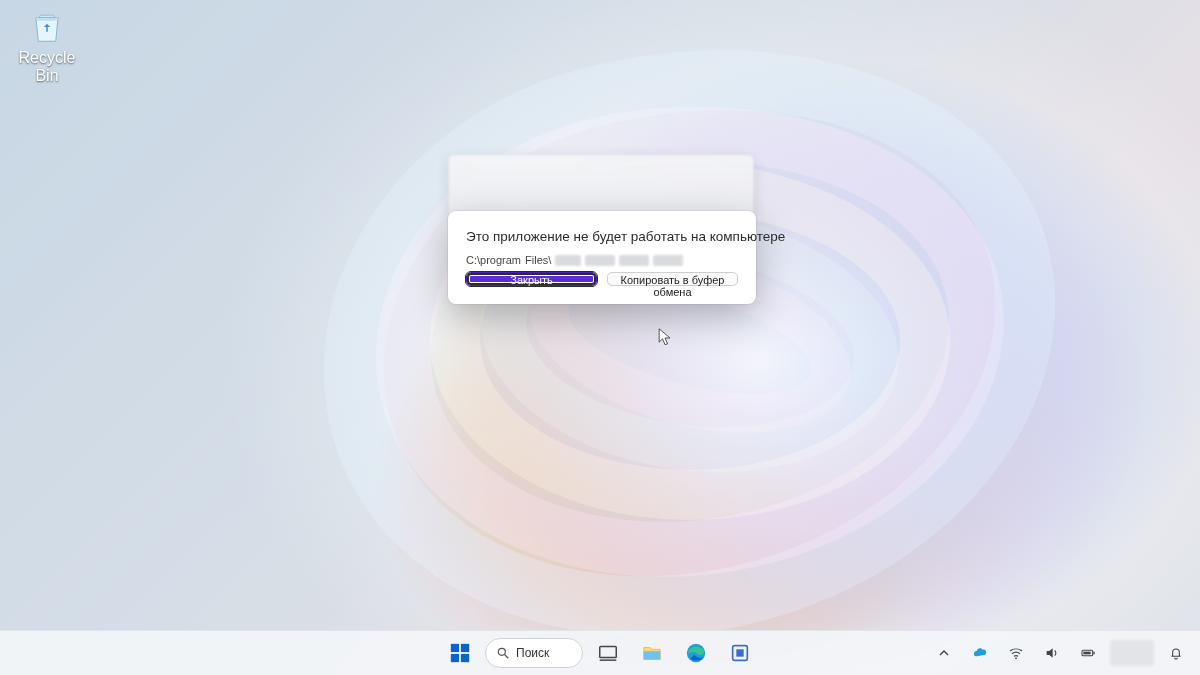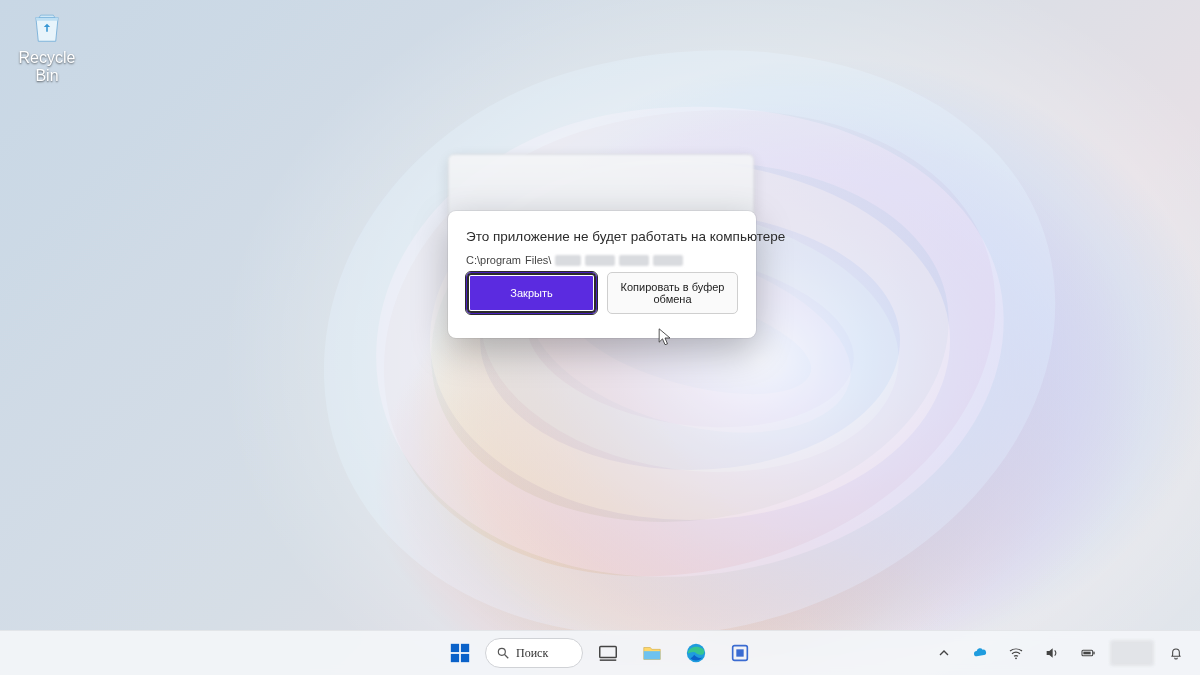--- a/index.html
+++ b/index.html
@@ -79,21 +79,21 @@
 
   
   .dialog {
     position: absolute;
     left: 448px;
     top: 211px;
     width: 308px;
     background: #fff;
     border-radius: 8px;
     box-shadow: 0 12px 36px rgba(0,0,0,0.25), 0 0 0 1px rgba(0,0,0,0.06);
-    padding: 18px 18px 24px;
+    padding: 18px 18px 18px;
     box-sizing: border-box;
     color: #2b2b2b;
   }
   .dialog .title {
     font-size: 13.5px;
     font-weight: 400;
     margin-bottom: 10px;
     white-space: nowrap;
   }
   .dialog .path {
@@ -116,21 +116,21 @@
     color: #333;
     margin: 10px 0 24px;
     line-height: 1.35;
   }
   .dialog .btnrow {
     display: flex;
     gap: 10px;
   }
   .dialog button {
     flex: 1;
-    height: 42px;
+    height: 14px;
     border-radius: 5px;
     font-size: 11px;
     cursor: pointer;
     font-family: inherit;
   }
   .dialog .primary {
     background: #5b2be0;
     color: #fff;
     border: 1px solid #4820bd;
     box-shadow: 0 0 0 2px #2b2b2b inset, 0 0 0 3px #fff inset;
@@ -157,21 +157,20 @@
     position: absolute;
     left: 0;
     right: 0;
     bottom: 0;
     height: 44px;
     background: rgba(243,245,249,0.92);
     border-top: 1px solid rgba(0,0,0,0.06);
     backdrop-filter: blur(4px);
     display: flex;
     align-items: center;
-    font-family: Liberation Serif, serif;
   }
   .taskbar .center {
     position: absolute;
     left: 50%;
     transform: translateX(-50%);
     display: flex;
     align-items: center;
     gap: 6px;
     height: 100%;
   }

